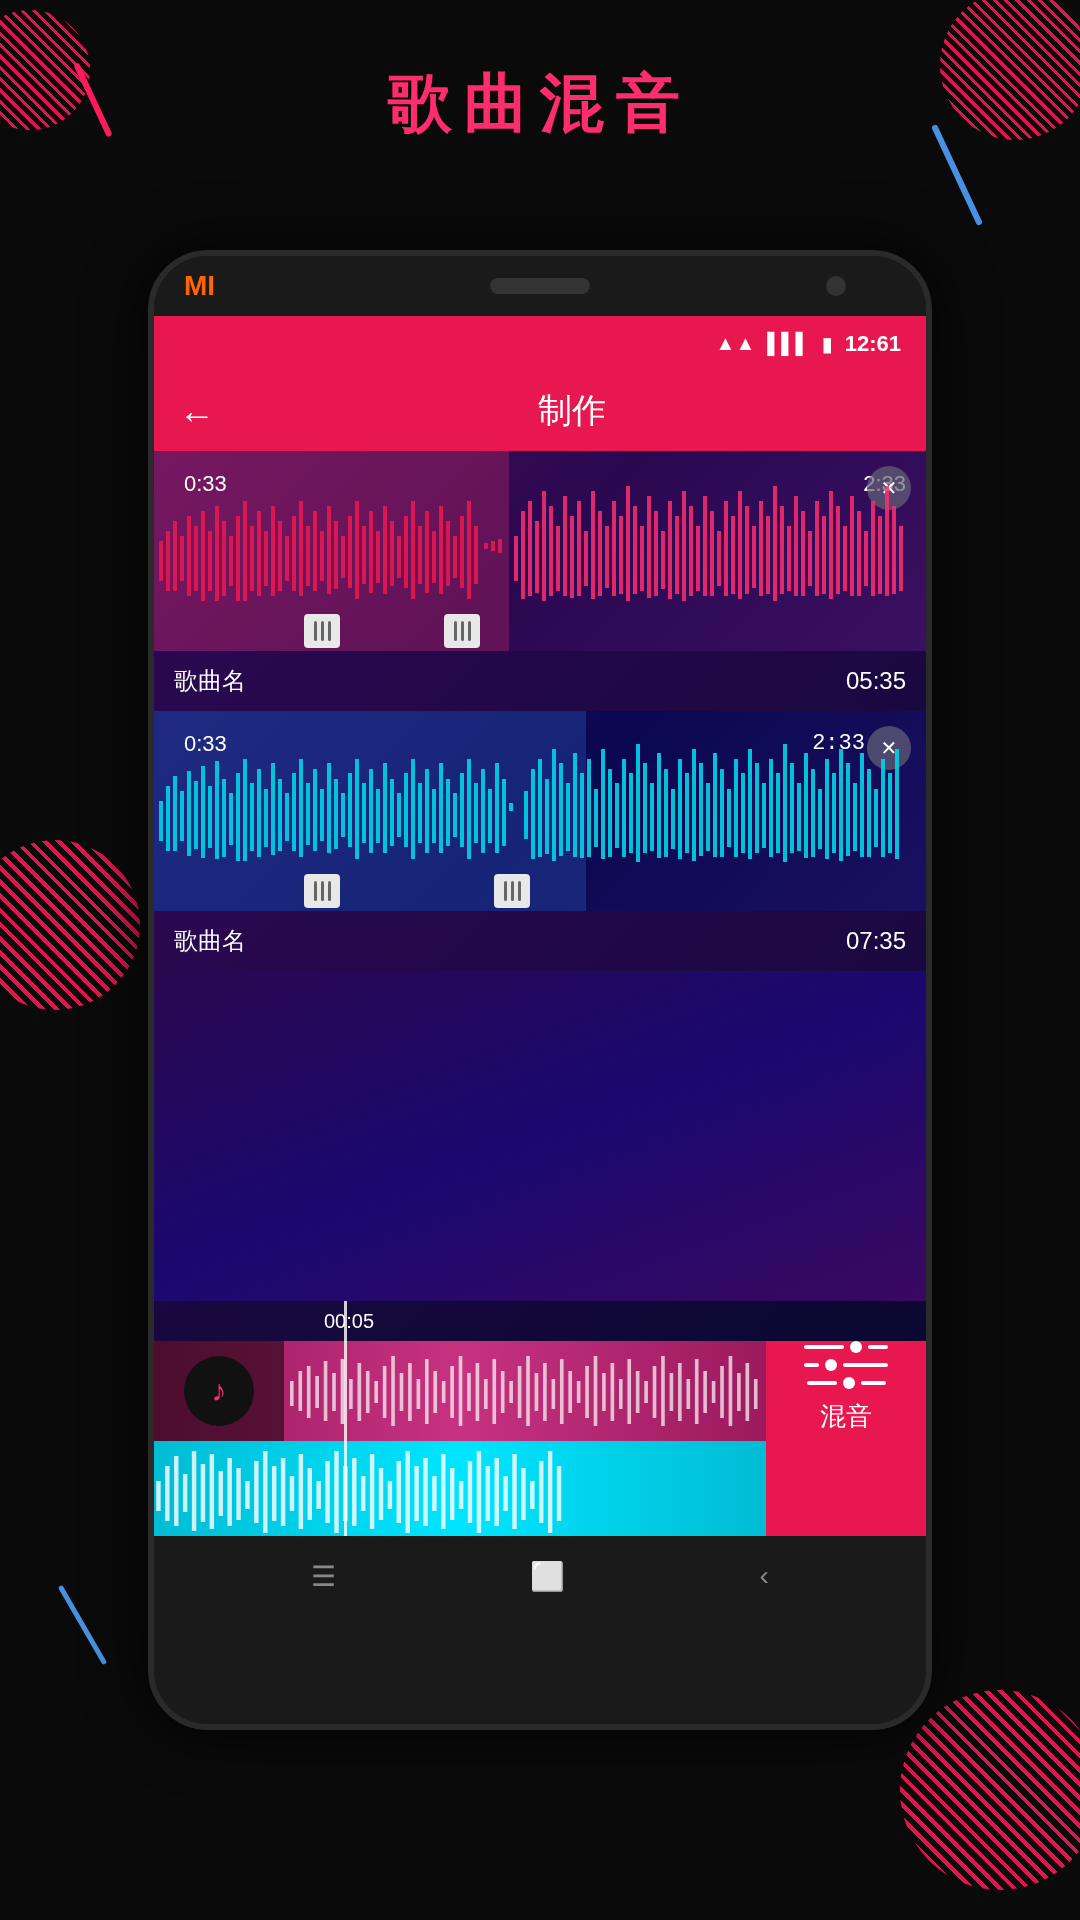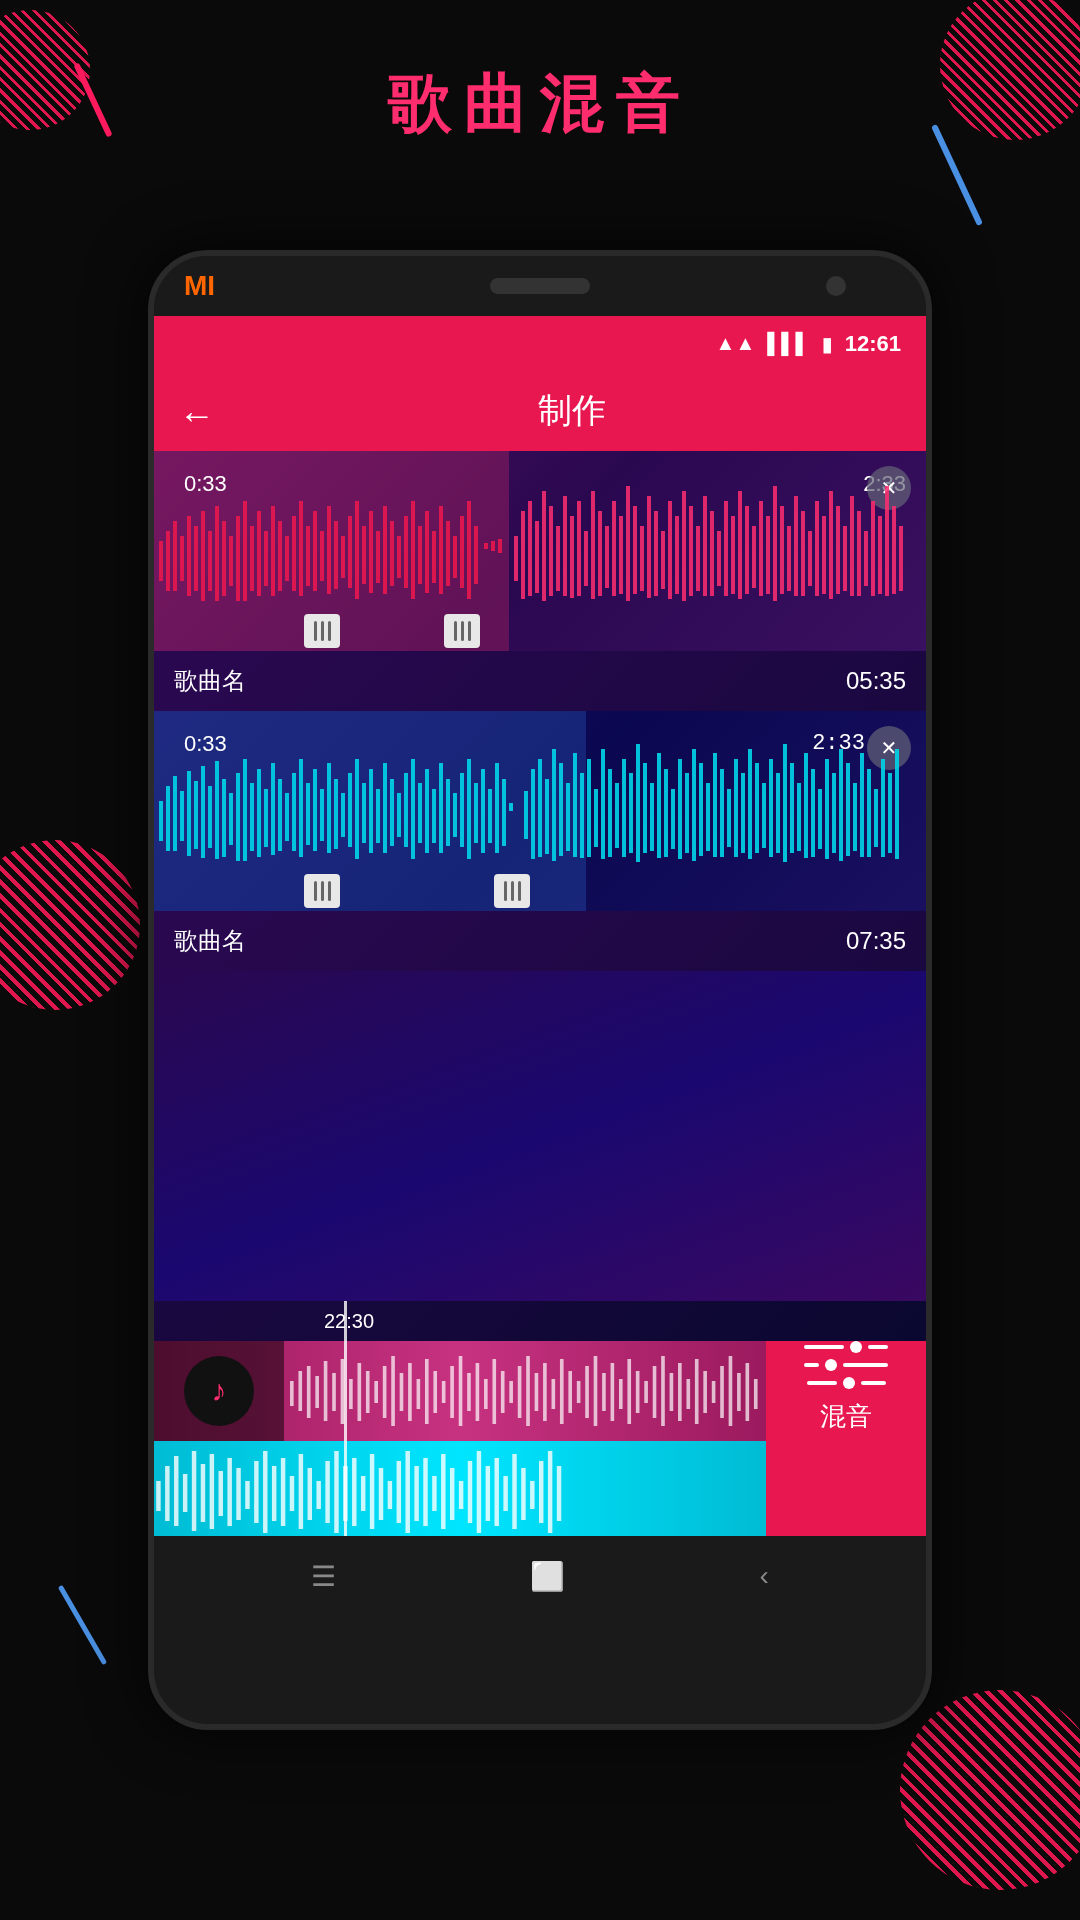--- a/index.html
+++ b/index.html
@@ -747,21 +747,21 @@
           <span class="track-name">歌曲名</span>
           <span class="track-duration">07:35</span>
         </div>
       </div>
 
       <div class="empty-area"></div>
 
     </div>
 
     <div class="timeline-area">
-      <span class="timeline-marker">22:30</span>
+      <span class="timeline-marker">00:05</span>
     </div>
 
     <div class="bottom-bar">
       <div class="preview-area">
 
         <div class="timeline-line"></div>
 
         <div class="preview-track-1">
           <div class="play-btn-overlay">
             <div class="play-btn-circle">

